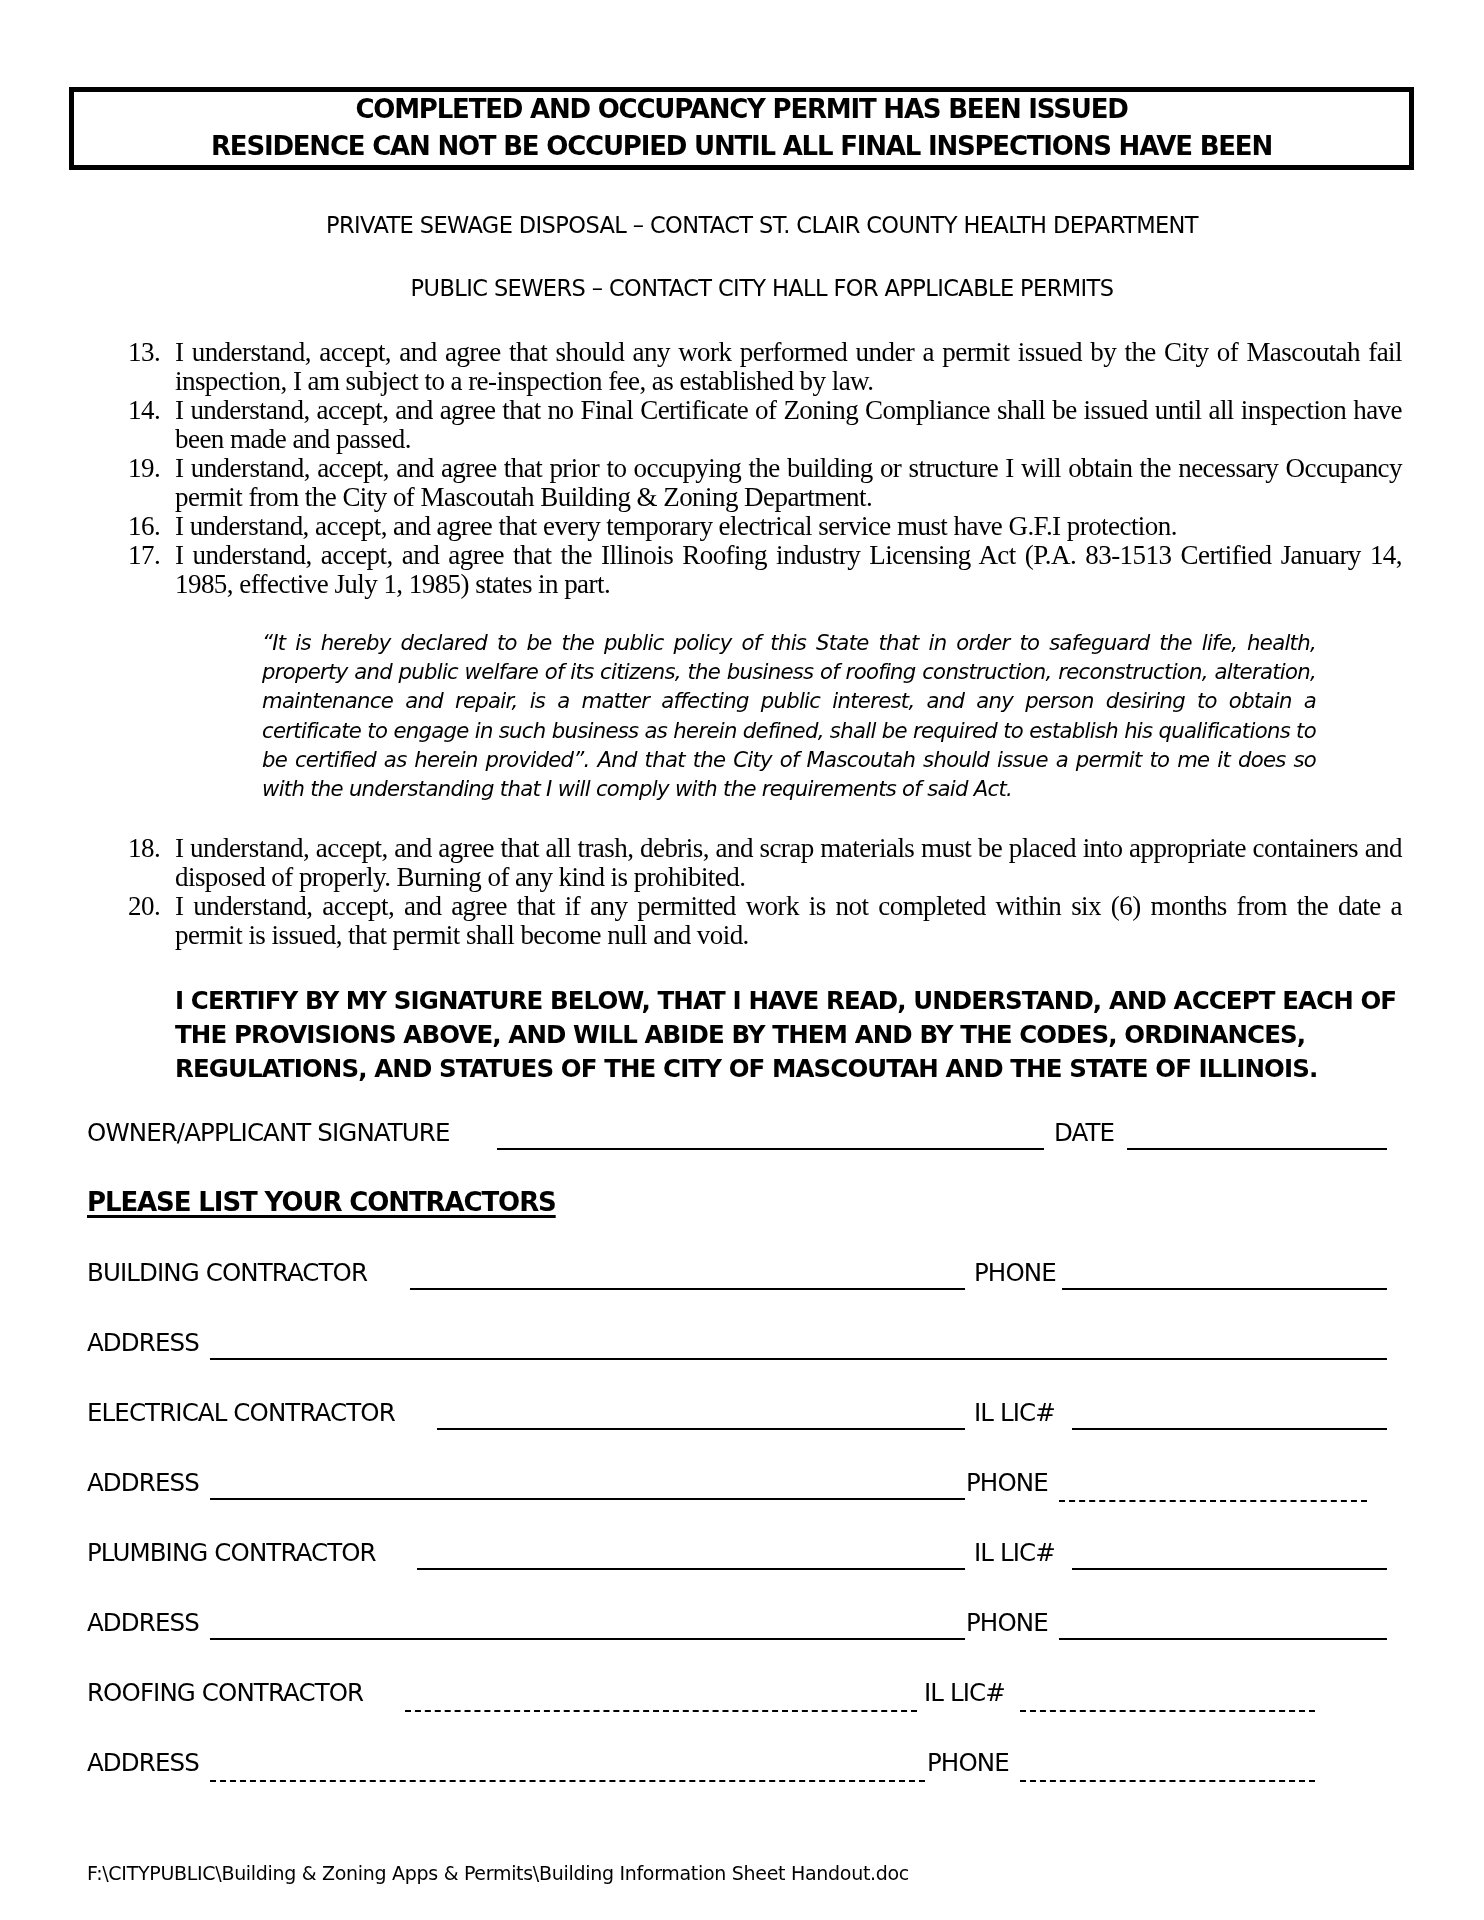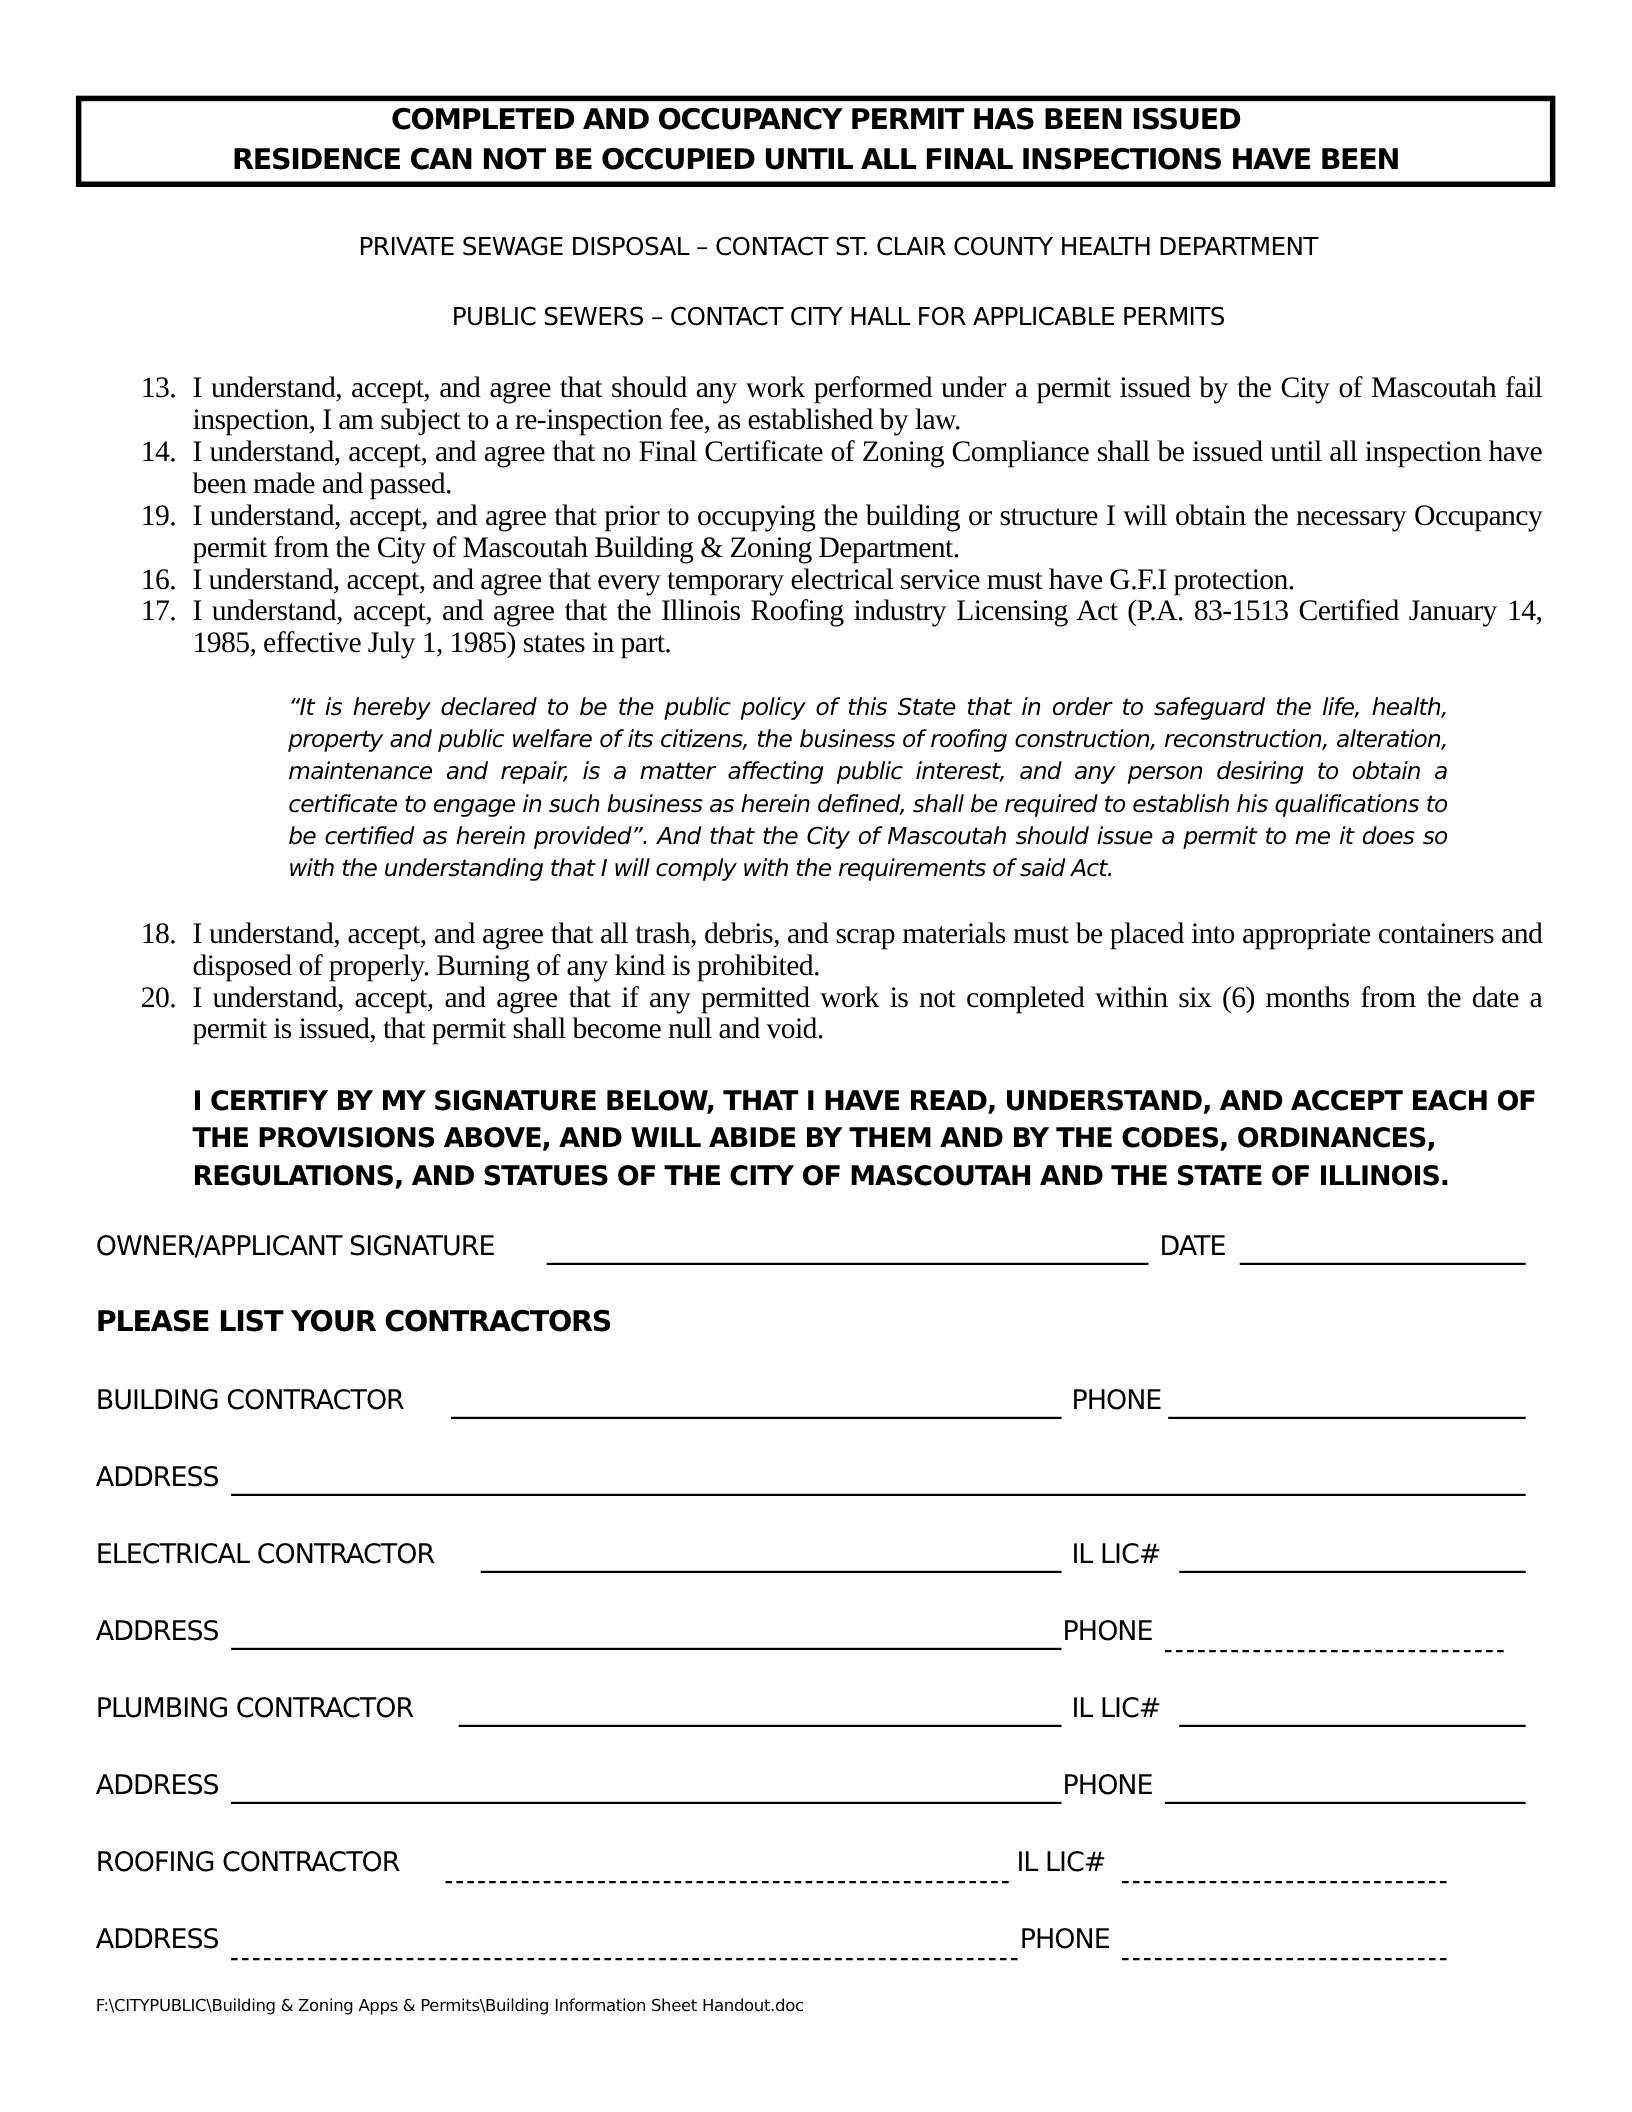--- a/index.html
+++ b/index.html
@@ -31,24 +31,24 @@
 
   .certify { position: absolute; left: 175px; top: 984px; width: 1230px; font-weight: bold;
              font-size: 24.5px; line-height: 34px; letter-spacing: -0.9px; }
 
   .row { position: absolute; left: 87px; font-size: 24.5px; letter-spacing: -0.9px; white-space: nowrap; }
   .lbl { position: absolute; top: 0; white-space: nowrap; }
   .uline { position: absolute; border-bottom: 2.5px solid #000; height: 0; }
   .dline { position: absolute; border-bottom: 2px dashed #000; height: 0; }
 
   .section-head { position: absolute; left: 87px; top: 1187px; font-weight: bold; font-size: 26px;
-                  letter-spacing: -1.1px; text-underline-offset: 4px;
+                  letter-spacing: -1.1px; text-decoration: underline; text-underline-offset: 4px;
                   text-decoration-thickness: 2.5px; }
 
-  .footer { position: absolute; left: 87px; top: 1814px; font-size: 15px; letter-spacing: -0.3px; }
+  .footer { position: absolute; left: 87px; top: 1862px; font-size: 19px; letter-spacing: -0.3px; }
 </style>
 </head>
 <body>
 
 <div class="page">
 
   <div class="warning-box">
     <div class="line">COMPLETED AND OCCUPANCY PERMIT HAS BEEN ISSUED</div>
     <div class="line line1">RESIDENCE CAN NOT BE OCCUPIED UNTIL ALL FINAL INSPECTIONS HAVE BEEN</div>
   </div>

